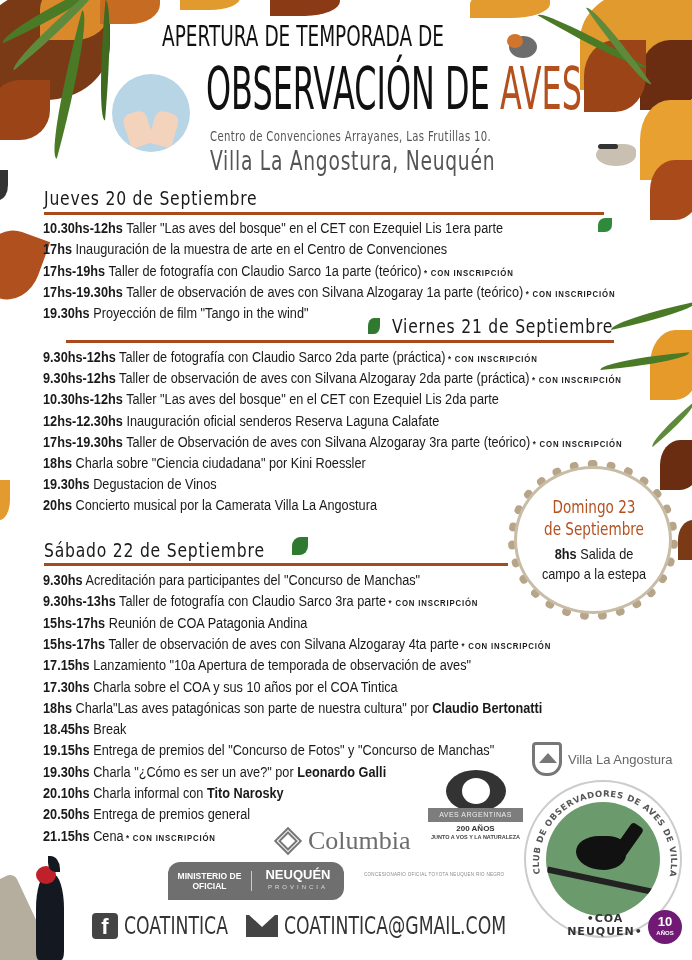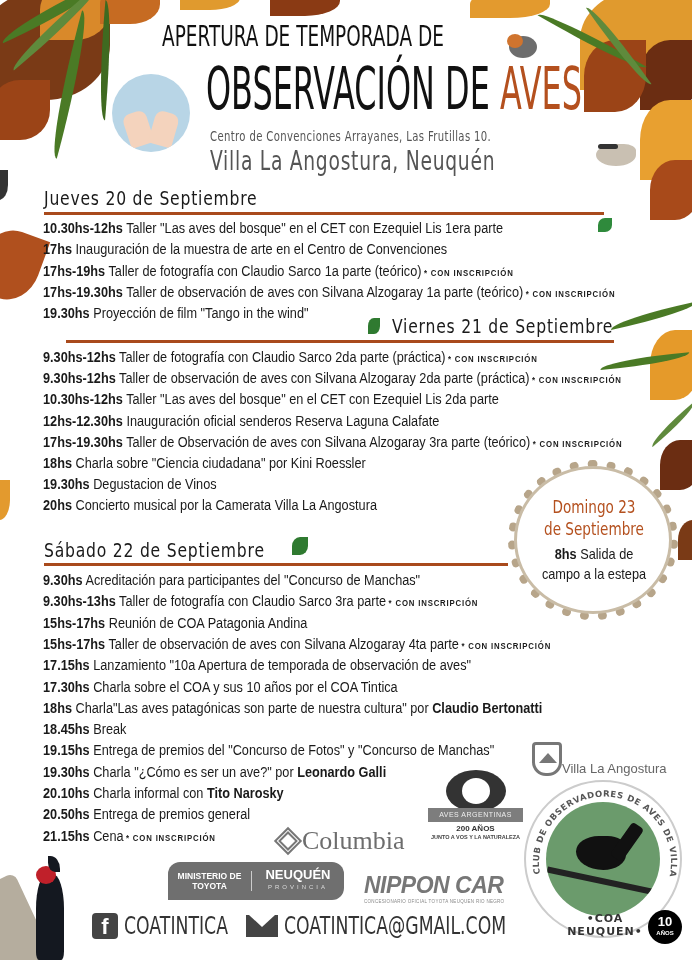--- a/index.html
+++ b/index.html
@@ -28,44 +28,44 @@
   .ev { position: absolute; left: 43px; font-size: 15.5px; white-space: nowrap; transform: scaleX(0.82); transform-origin: left top; line-height: 20px; color: #1a1a1a; }
   .ev .t { font-weight: bold; }
   .ev .b { font-weight: bold; }
   .ev .ins { font-size: 9.5px; font-weight: bold; letter-spacing: 1px; margin-left: 3px; }
 
   
   .wreath { position: absolute; left: 508px; top: 460px; width: 170px; height: 160px; border-radius: 50%; border: 9px dotted #b7a58a; }
   .wreath2 { position: absolute; left: 514px; top: 466px; width: 158px; height: 148px; border-radius: 50%; border: 3px solid #c9bca6; }
   .dom-title { position: absolute; left: 524px; top: 496px; width: 140px; text-align: center; font-family: "DejaVu Sans", sans-serif; font-size: 17px; color: #b4501e; transform: scaleX(0.8); transform-origin: center top; line-height: 22px; }
   .dom-ev { position: absolute; left: 524px; top: 544px; width: 140px; text-align: center; font-size: 15px; line-height: 20px; transform: scaleX(0.85); transform-origin: center top; }
-  .vla { position: absolute; left: 532px; top: 742px; display: flex; align-items: flex-end; }
+  .vla { position: absolute; left: 532px; top: 742px; display: flex; align-items: center; gap: 6px; }
   .vla .shield { width: 30px; height: 34px; border: 3px solid #777; border-radius: 4px 4px 14px 14px; background: #fff; position: relative; }
   .vla .shield::after { content: ""; position: absolute; left: 4px; top: 8px; width: 0; height: 0; border-left: 9px solid transparent; border-right: 9px solid transparent; border-bottom: 10px solid #777; }
   .vla span { font-size: 13px; color: #666; }
 
   .aves-arg { position: absolute; left: 428px; top: 770px; width: 95px; height: 75px; }
   .aves-eye { position: absolute; left: 18px; top: 0; width: 60px; height: 42px; border-radius: 50%; background: #333; }
   .aves-eye::after { content: ""; position: absolute; left: 16px; top: 8px; width: 28px; height: 26px; border-radius: 50%; background: #fff; }
   .aves-ribbon { position: absolute; left: 0; top: 38px; width: 95px; height: 14px; background: #7d7d7d; color: #eee; font-size: 7px; text-align: center; line-height: 14px; letter-spacing: 0.5px; }
   .aves-100 { position: absolute; left: 0; top: 54px; width: 95px; text-align: center; font-size: 8px; font-weight: bold; color: #333; }
   .aves-sub { position: absolute; left: 0; top: 64px; width: 95px; text-align: center; font-size: 5.5px; font-weight: bold; color: #444; }
 
-  .columbia { position: absolute; left: 278px; top: 826px; display: flex; align-items: center; gap: 4px; justify-content: flex-end; }
+  .columbia { position: absolute; left: 278px; top: 826px; display: flex; align-items: center; gap: 10px; justify-content: flex-end; }
   .columbia .diamond { width: 20px; height: 20px; transform: rotate(45deg); border: 5px double #777; }
   .columbia span { font-family: "Liberation Serif", serif; font-size: 26px; color: #6d6d6d; }
 
   .coa { position: absolute; left: 524px; top: 780px; width: 158px; height: 158px; border-radius: 50%; border: 2px solid #ccc; background: #fff; }
   .coa .inner { position: absolute; left: 20px; top: 20px; width: 114px; height: 114px; border-radius: 50%; background: #6b9b6c; overflow: hidden; }
   .coa .bird { position: absolute; left: 30px; top: 34px; width: 50px; height: 34px; background: #111; border-radius: 50% 40% 50% 60%; }
   .coa .tail { position: absolute; left: 74px; top: 20px; width: 14px; height: 40px; background: #111; transform: rotate(35deg); border-radius: 4px; }
   .coa .branch { position: absolute; left: 0; top: 78px; width: 130px; height: 6px; background: #222; transform: rotate(12deg); }
   .coa .ring-text { position: absolute; left: 0; top: 0; width: 158px; height: 158px; }
   .coa .name { position: absolute; left: 30px; top: 130px; width: 98px; text-align: center; font-family: "DejaVu Sans", sans-serif; font-size: 11px; font-weight: bold; color: #333; letter-spacing: 1px; }
-  .coa .badge { position: absolute; left: 122px; top: 128px; width: 34px; height: 34px; border-radius: 50%; background: #000000; color: #fff; text-align: center; font-weight: bold; font-size: 13px; line-height: 14px; padding-top: 5px; }
+  .coa .badge { position: absolute; left: 122px; top: 128px; width: 34px; height: 34px; border-radius: 50%; background: #701a75; color: #fff; text-align: center; font-weight: bold; font-size: 13px; line-height: 14px; padding-top: 5px; }
   .coa .badge small { display: block; font-size: 6px; line-height: 8px; }
 
   .min { position: absolute; left: 168px; top: 862px; width: 176px; height: 38px; background: #6f6f6f; border-radius: 12px 12px 12px 0; display: flex; align-items: center; }
   .min .l { width: 84px; color: #fff; font-size: 8.5px; font-weight: bold; text-align: center; line-height: 10px; border-right: 1px solid #ccc; }
   .min .r { flex: 1; text-align: center; color: #fff; font-weight: bold; font-size: 13px; line-height: 13px; }
   .min .r small { display: block; font-size: 6px; letter-spacing: 3px; color: #ddd; font-weight: normal; }
 
   .nippon { position: absolute; left: 364px; top: 872px; }
   .nippon .n { font-family: "Liberation Sans", sans-serif; font-style: italic; font-weight: bold; font-size: 23px; color: #777; letter-spacing: -0.5px; }
   .nippon .s { font-size: 4.5px; color: #888; letter-spacing: 0.3px; }
@@ -245,29 +245,28 @@
       <div class="tail"></div>
   </div>
   <div class="name">•COA NEUQUEN•</div>
   <div class="badge">
     <span>10</span>
     <small>AÑOS</small>
   </div>
 </div>
 
 <div class="min">
-  <div class="l">MINISTERIO DE TOYOTA</div>
+  <div class="l">MINISTERIO DE OFICIAL</div>
   <div class="r">
     <span>NEUQUÉN</span>
     <small>PROVINCIA</small>
   </div>
 </div>
 
 <div class="nippon">
-  <div class="n">NIPPON CAR</div>
   <div class="s">CONCESIONARIO OFICIAL TOYOTA NEUQUEN RIO NEGRO</div>
 </div>
 
 <div class="social" style="left:92px;">
   <div class="fb">f</div>
   <span class="txt">COATINTICA</span>
 </div>
 <div class="social" style="left:246px;">
   <div class="mail"></div>
   <span class="txt">COATINTICA@GMAIL.COM</span>

